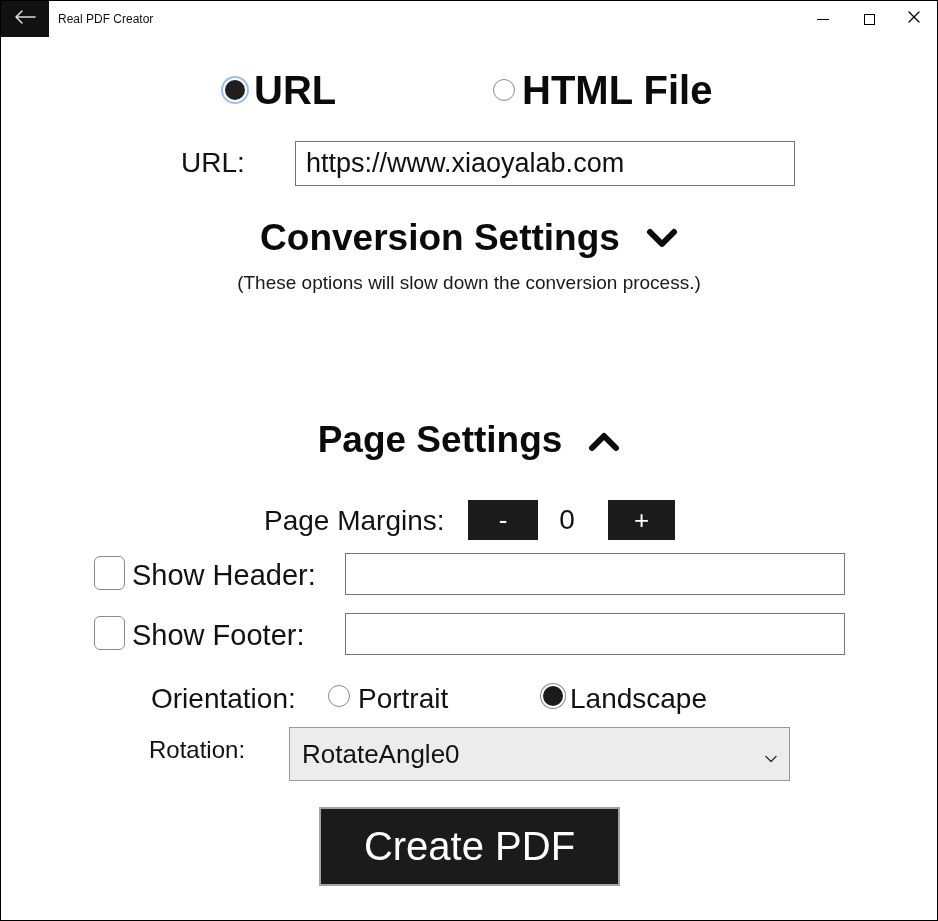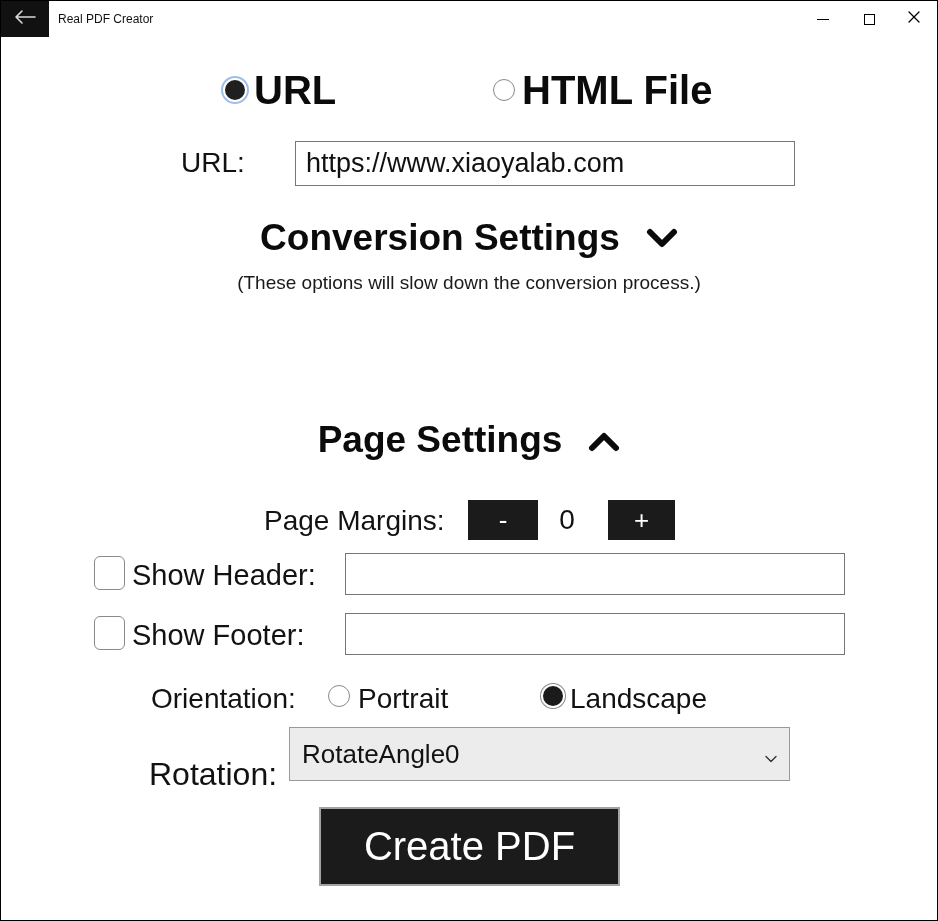--- a/index.html
+++ b/index.html
@@ -66,21 +66,21 @@
   .input-footer{top:612px;}
 
   
   .ori-label{position:absolute;left:150px;top:682px;font-size:28px;}
   .radio-portrait{position:absolute;left:327px;top:684px;}
   .ori-portrait-label{position:absolute;left:357px;top:682px;font-size:28px;cursor:pointer;}
   .radio-landscape{position:absolute;left:540px;top:683px;}
   .ori-landscape-label{position:absolute;left:569px;top:682px;font-size:28px;cursor:pointer;}
 
   
-  .rot-label{position:absolute;left:148px;top:735px;font-size:32px;margin-top:20px;}
+  .rot-label{position:absolute;left:148px;top:735px;font-size:24px;}
   .rot-select{position:absolute;left:288px;top:726px;width:501px;height:54px;background:#ececec;
     border:1px solid #999;box-sizing:border-box;display:flex;align-items:center;justify-content:space-between;
     padding:0 12px;font-size:26px;cursor:pointer;}
 
   
   .create-btn{position:absolute;left:318px;top:806px;width:301px;height:79px;background:#1b1b1b;
     border:2px solid #a3a3a3;color:#fff;font-size:40px;display:flex;align-items:center;justify-content:center;
     box-sizing:border-box;cursor:pointer;font-family:inherit;}
 </style>
 </head>

